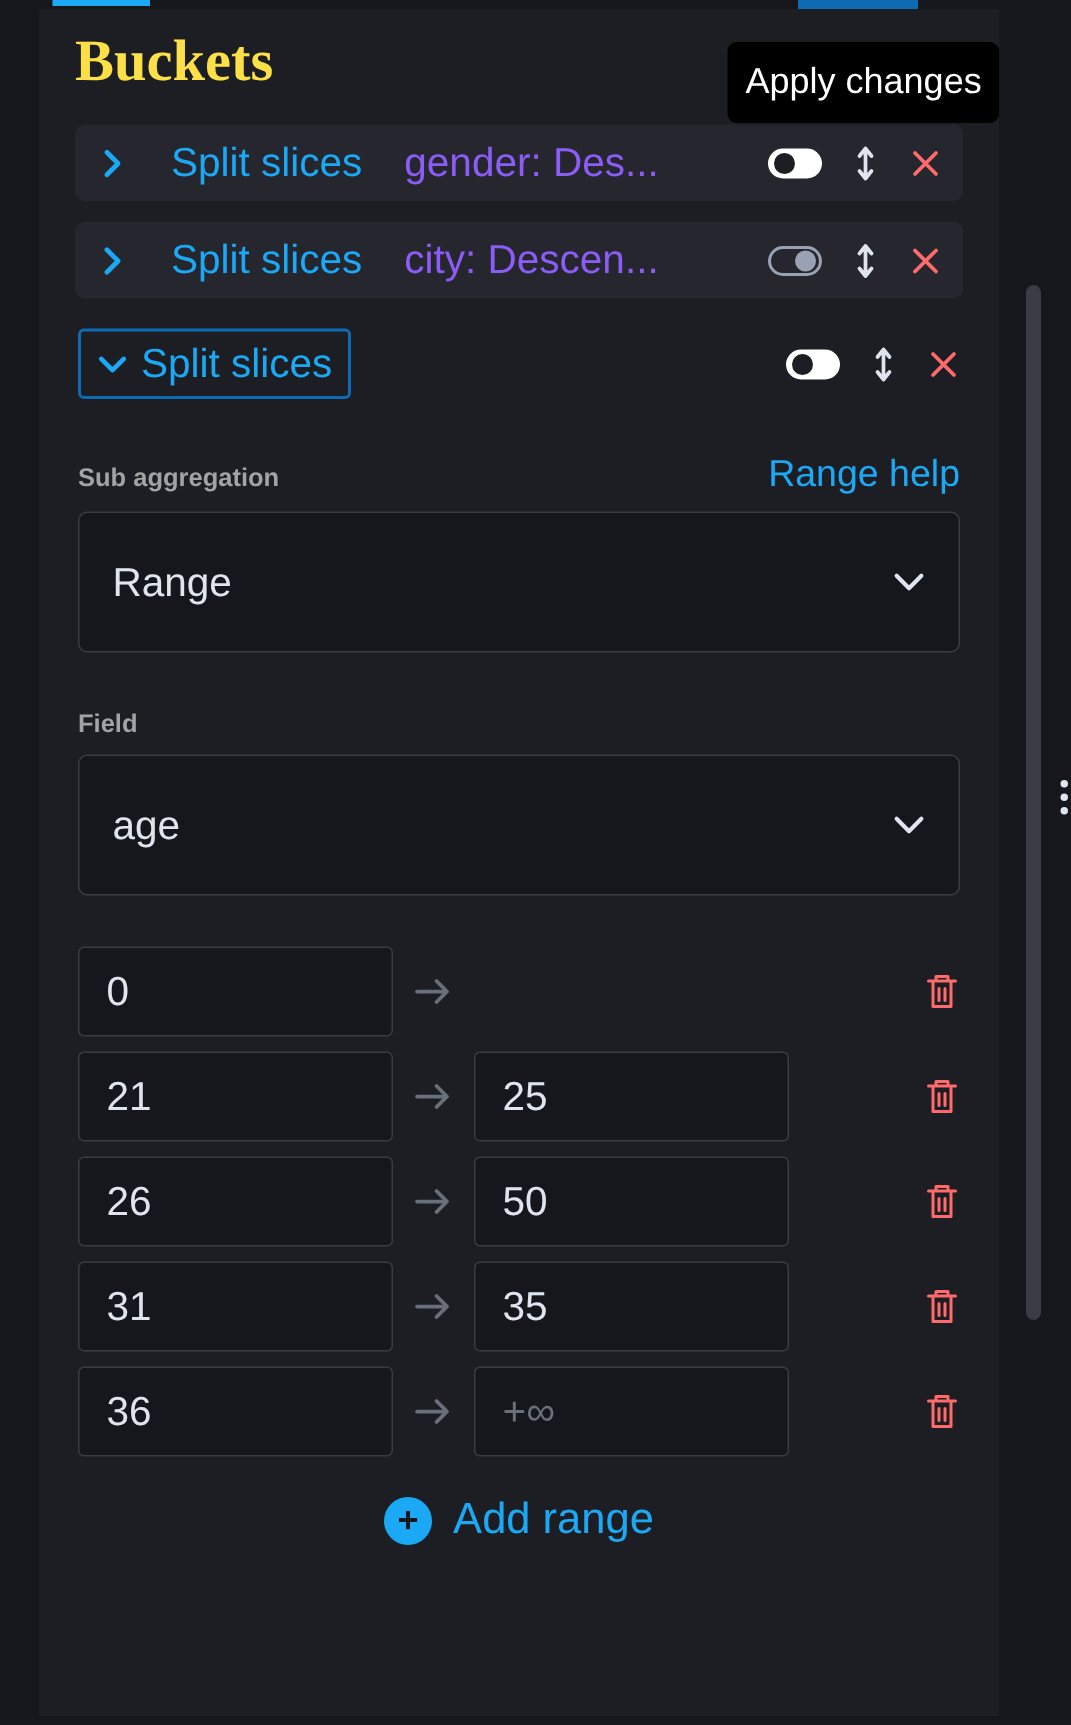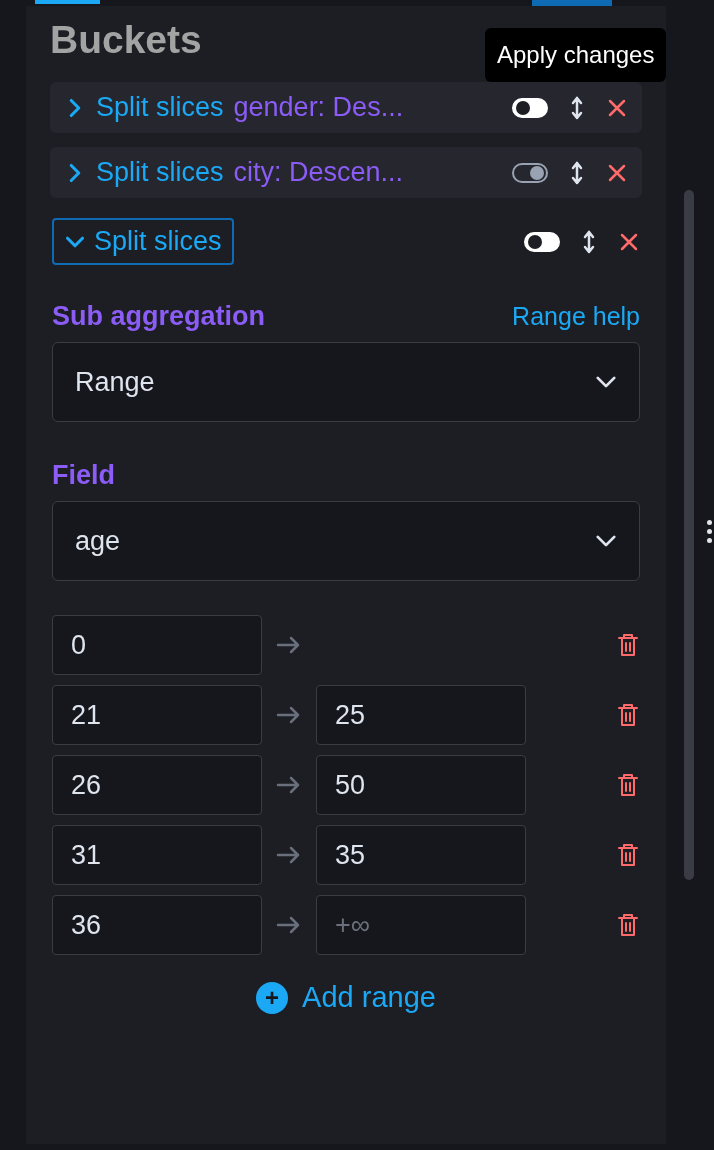--- a/index.html
+++ b/index.html
@@ -44,31 +44,32 @@
     top: 6px;
     left: 26px;
     width: 640px;
     height: 1138px;
     background: #1d1e24;
     padding: 12px 24px 0 24px;
   }
   .title {
     font-size: 39px;
     font-weight: 600;
-    color: #a3a3a3;
+    color: #fde047;
     margin-bottom: 20px;
+    font-family: Liberation Serif, serif;
   }
   .bucket {
     background: #25262e;
     border-radius: 6px;
     padding: 10px 14px;
     margin-bottom: 14px;
     display: flex;
     align-items: center;
-    gap: 10px;
+    gap: 28px;
   }
   .bucket.open {
     background: transparent;
     padding: 6px 2px;
     margin-bottom: 6px;
   }
   .chevron {
     width: 22px; height: 22px;
     display: inline-flex; align-items: center; justify-content: center;
     color: #1ba9f5;
@@ -118,33 +119,33 @@
     align-items: center;
     padding: 6px 10px;
     gap: 8px;
   }
   .expand-body { padding: 0 2px; }
   .row-label-help {
     display:flex; justify-content:space-between; align-items:baseline;
     margin-top: 30px; margin-bottom:10px;
   }
   .field-label {
-    font-size: 27px;
+    font-size: 17px;
     font-weight: 600;
-    color: #8b5cf6;
+    color: #a3a3a3;
   }
   .help-link {
     color: #1ba9f5;
     font-size: 25px;
   }
   .select {
     background: #16171c;
     border: 1px solid #3a3c45;
     border-radius: 6px;
-    height: 80px;
+    height: 94px;
     display:flex; align-items:center; justify-content:space-between;
     padding: 0 22px;
     font-size: 27px;
     color:#dfe5ef;
     margin-bottom: 10px;
   }
   .select svg { color:#dfe5ef; }
   .ranges { margin-top: 34px; }
   .range-row {
     display:flex; align-items:center; gap: 14px;

